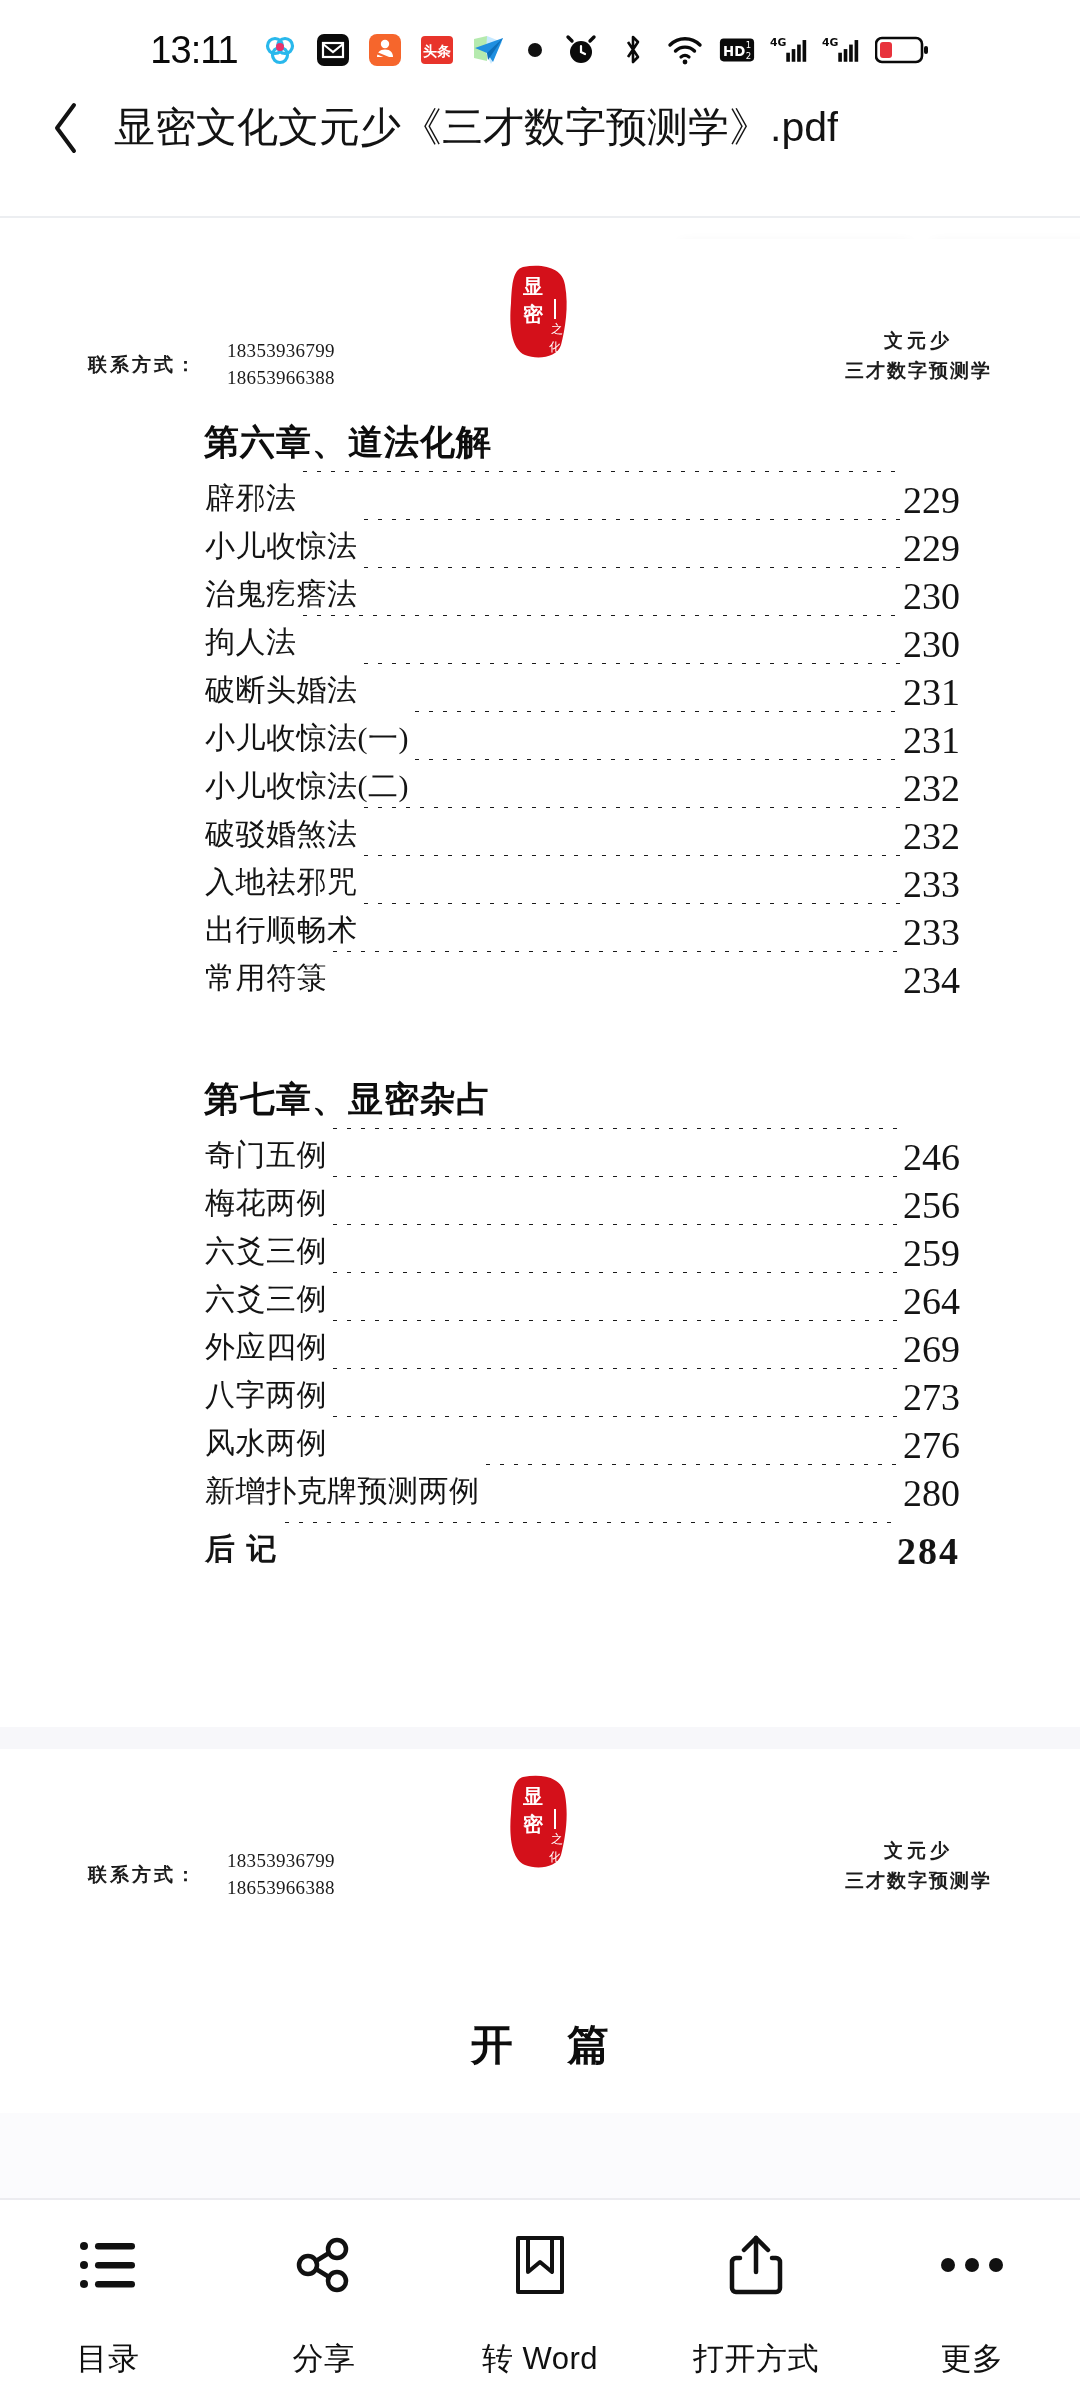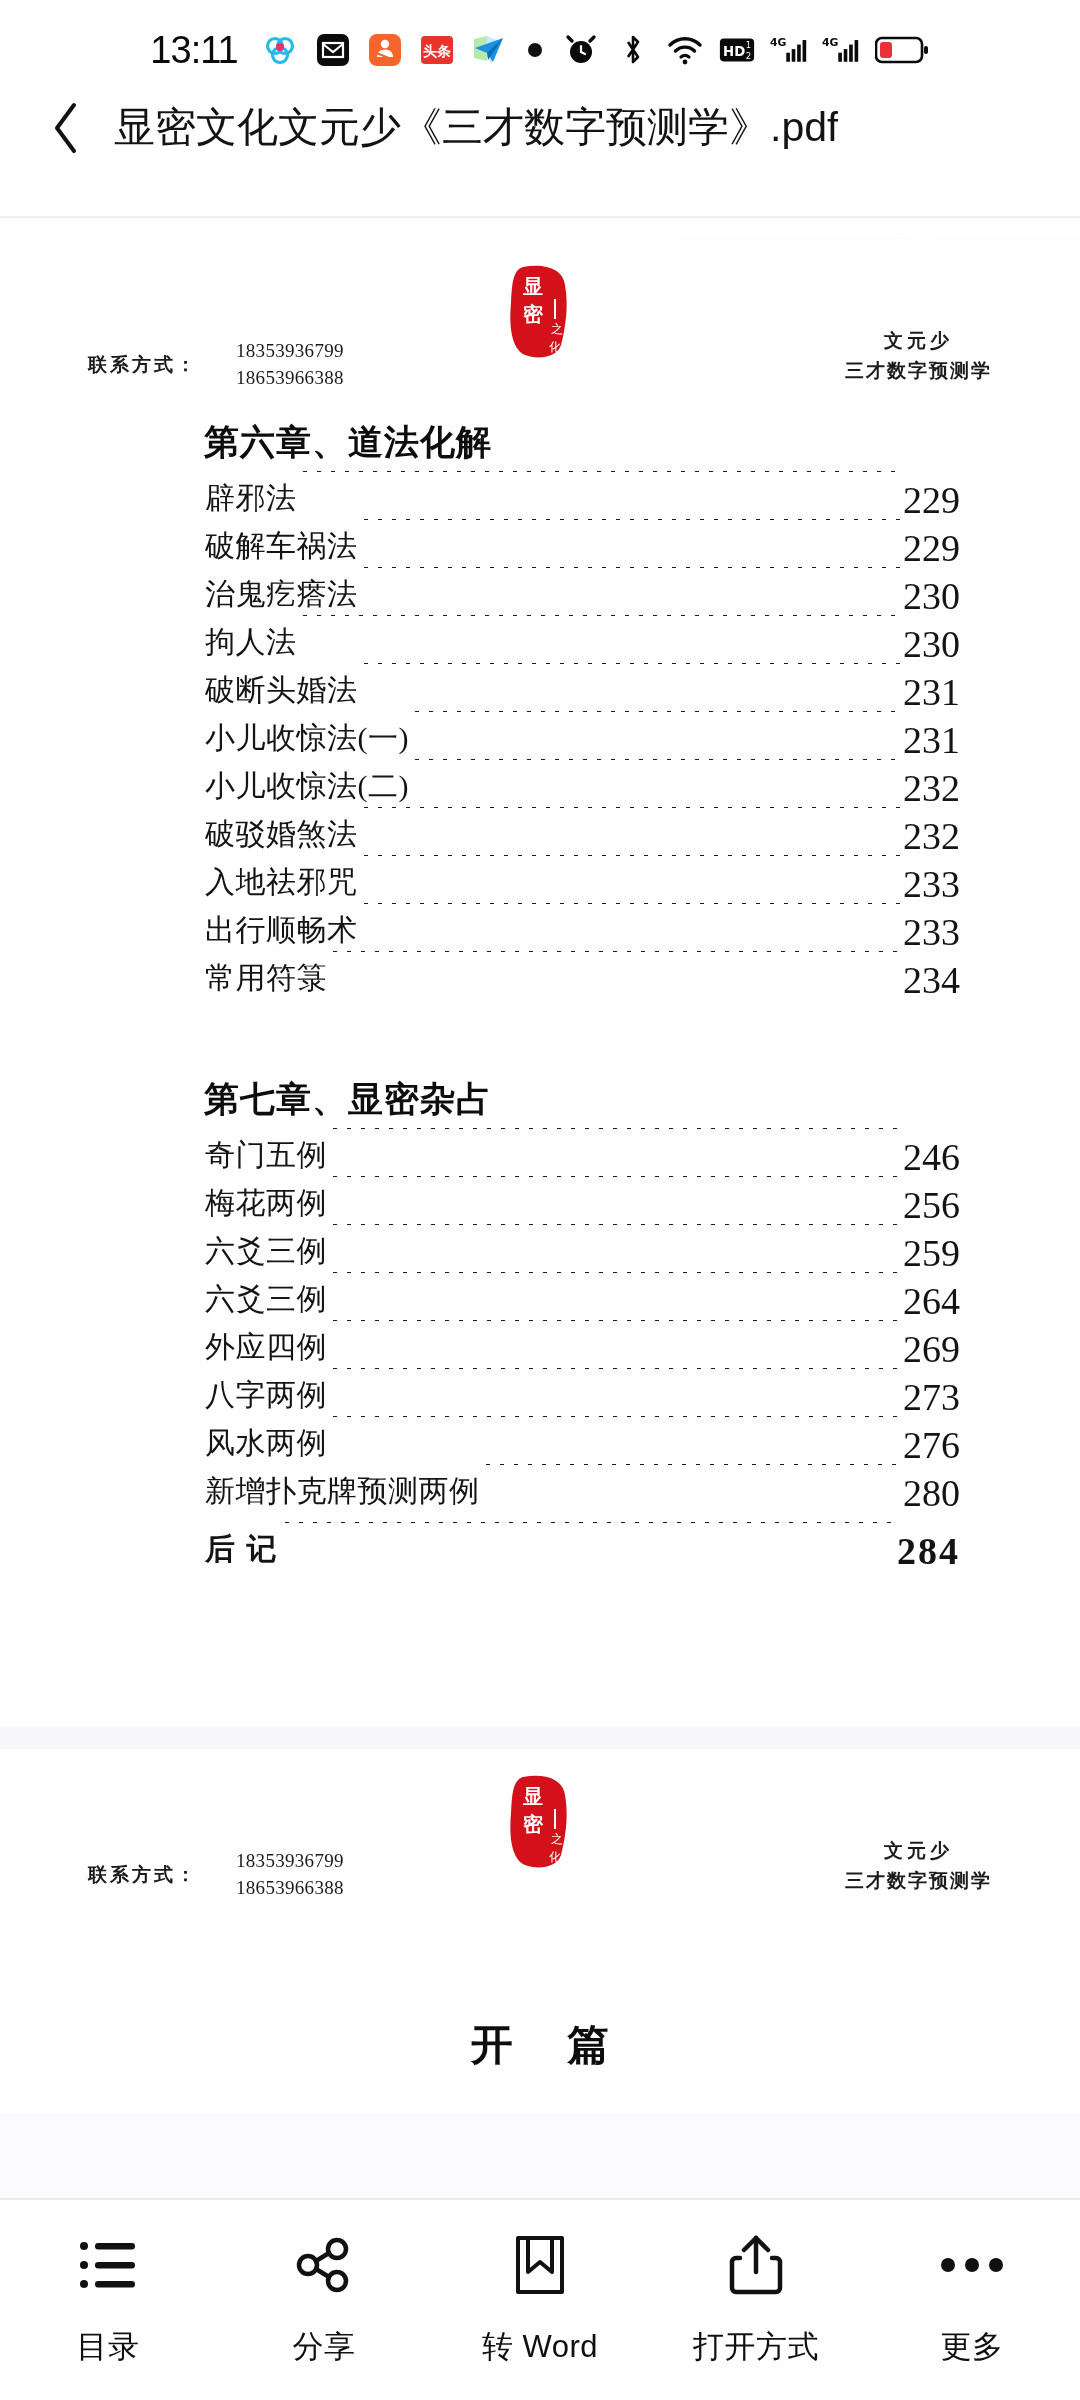--- a/index.html
+++ b/index.html
@@ -58,21 +58,21 @@
   .page{ position:relative; background:#fff; width:1080px; }
 
   .pagegap{ height:22px; background:#f7f7fa; }
 
   
   .pg-header{
     position:relative; display:flex; align-items:flex-end;
     padding:54px 88px 0 88px; height:150px;
   }
   .contact{
-    display:flex; align-items:center; gap:38px;
+    display:flex; align-items:center; gap:29px;
     font-family:"Liberation Serif", serif; color:#1b1b1b;
   }
   .contact-label{
     font-size:19px; letter-spacing:3px; font-weight:600; white-space:nowrap;
   }
   .contact-nums{ display:flex; flex-direction:column; gap:5px; }
   .contact-nums span{ font-size:19px; letter-spacing:.3px; line-height:1.15; }
 
   .seal{
     position:absolute; left:50%; transform:translateX(-50%);
@@ -118,21 +118,21 @@
   }
   .spacer-lg{ height:150px; }
 
   
   .toolbar{
     position:absolute; left:0; right:0; bottom:0; height:202px;
     background:#fff; border-top:2px solid #ececf0;
     display:flex; align-items:flex-start; padding-top:30px;
   }
   .tb-item{
-    flex:1; display:flex; flex-direction:column; align-items:center; gap:26px;
+    flex:1; display:flex; flex-direction:column; align-items:center; gap:38px;
   }
   .tb-ico{ width:70px; height:70px; display:flex; align-items:center; justify-content:center; }
   .tb-label{
     font-size:31px; color:#101010; font-family:"Liberation Sans", sans-serif;
     letter-spacing:.5px; white-space:nowrap;
   }
 </style>
 </head>
 <body>
 
@@ -293,21 +293,21 @@
       <div class="toc">
 
         <div class="chapter">第六章、道法化解</div>
         <div>
           <div class="toc-row">
               <span class="t-label">辟邪法</span>
               <span class="t-leader"></span>
               <span class="t-page">229</span>
             </div>
           <div class="toc-row">
-              <span class="t-label">破解车祸法</span>
+              <span class="t-label">小儿收惊法</span>
               <span class="t-leader"></span>
               <span class="t-page">229</span>
             </div>
           <div class="toc-row">
               <span class="t-label">治鬼疙瘩法</span>
               <span class="t-leader"></span>
               <span class="t-page">230</span>
             </div>
           <div class="toc-row">
               <span class="t-label">拘人法</span>

